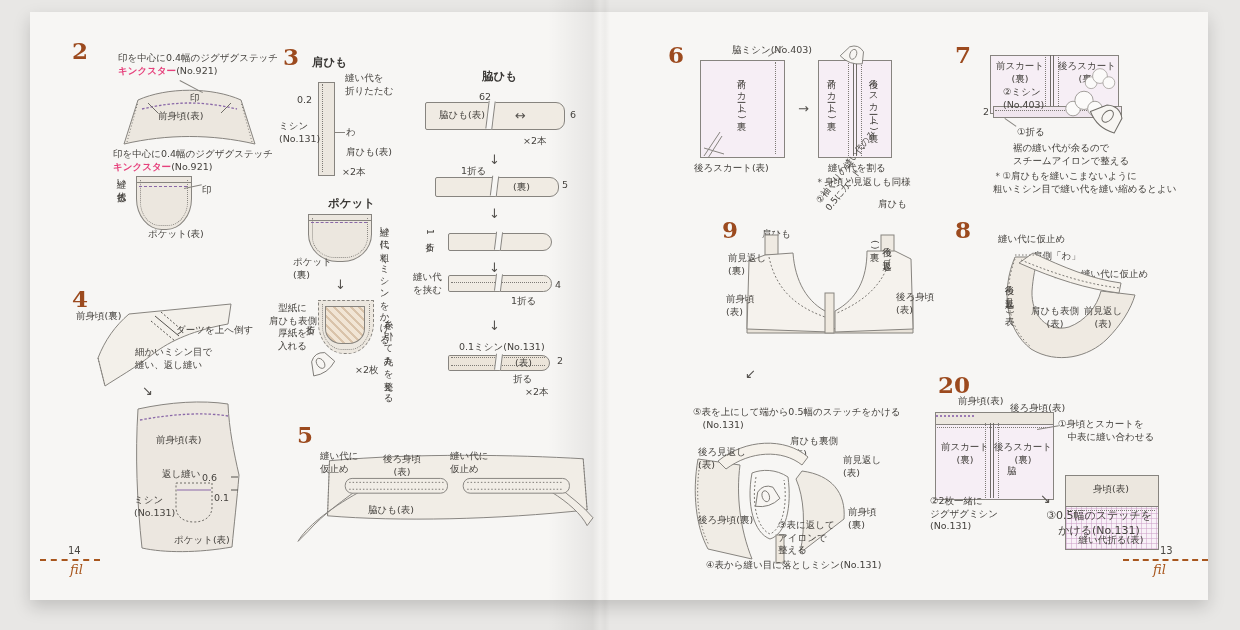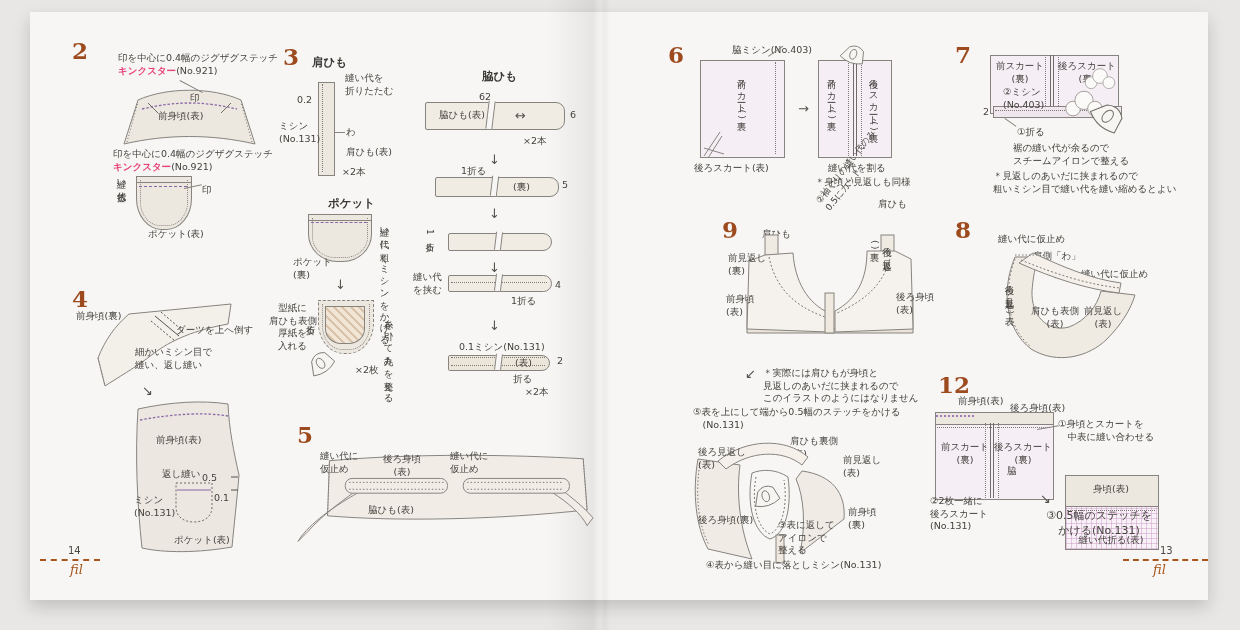--- a/index.html
+++ b/index.html
@@ -161,21 +161,21 @@
   <div class="lbl arw" style="left:80px;top:100px">↘</div>
   <svg style="left:66px;top:113px" width="112" height="162" viewBox="0 0 112 162">
     <path d="M10,14 C42,7 74,5 100,9 C101,34 106,58 111,80 C109,105 106,130 104,152 C70,158 36,158 14,153 C9,107 7,60 10,14 Z" fill="#ece7e0" stroke="#87847f"></path>
     <path d="M12,25 C45,19 75,17 100,21" stroke="#8a68a8" stroke-width="1.3" stroke-dasharray="2.5 1.8" fill="none"></path>
     <path d="M48,88 L84,88 L84,112 C84,122 76,127 66,127 C56,127 48,122 48,112 Z" fill="#ece7e0" stroke="#6f6c67" stroke-dasharray="2 2"></path>
     <path d="M49,95 L83,95" stroke="#8a68a8" stroke-width="1.2"></path>
     <path d="M103,82 L110,82 M103,95 L110,95" stroke="#55524e"></path>
   </svg>
   <div class="lbl" style="left:94px;top:152px">前身頃(表)</div>
   <div class="lbl" style="left:100px;top:186px">返し縫い</div>
-  <div class="lbl" style="left:140px;top:190px">0.5</div>
+  <div class="lbl" style="left:140px;top:190px">0.6</div>
   <div class="lbl" style="left:72px;top:212px">ミシン
 (No.131)</div>
   <div class="lbl" style="left:152px;top:210px">0.1</div>
   <div class="lbl" style="left:112px;top:252px">ポケット(表)</div>
 </div>
 
 <div class="step" style="left:290px;top:418px;width:300px;height:155px">
   <div class="lbl num" style="left:7px;top:2px">5</div>
   <svg style="left:10px;top:26px" width="295" height="120" viewBox="-20 0 300 120">
     <path d="M10,16 C100,8 200,10 268,14 L272,66 C180,76 80,78 8,72 Z" fill="#f1ede6" stroke="#87847f"></path>
@@ -253,21 +253,21 @@
         <circle cx="23" cy="13" r="10"></circle>
         <circle cx="35" cy="22" r="8"></circle>
       </g>
   </svg>
   <svg class="iron" style="left:142px;top:66px;transform:rotate(42deg)" width="40" height="30" viewBox="0 0 40 30">
     <path d="M4,22 L12,6 Q22,-2 32,6 L36,22 Q20,30 4,22 Z" fill="#f7f5f2" stroke="#6f6c67"></path>
     <ellipse cx="20" cy="14" rx="4.5" ry="7" fill="none" stroke="#6f6c67"></ellipse>
   </svg>
   <div class="lbl" style="left:68px;top:106px">裾の縫い代が余るので
 スチームアイロンで整える</div>
-  <div class="lbl" style="left:48px;top:134px">＊見返しのあいだに挟まれるので
+  <div class="lbl" style="left:48px;top:134px">＊①肩ひもを縫いこまないように
 粗いミシン目で縫い代を縫い縮めるとよい</div>
 </div>
 
 <div class="step" style="left:690px;top:195px;width:240px;height:385px">
   <div class="lbl num" style="left:32px;top:20px">9</div>
   <div class="lbl" style="left:72px;top:33px">肩ひも</div>
   <div class="lbl" style="left:124px;top:4px;transform:rotate(-52deg);transform-origin:0 0;font-size:9px">②袖ぐりの縫い代のみ
 0.5にカット</div>
   <div class="lbl" style="left:188px;top:3px">肩ひも</div>
   <svg style="left:55px;top:40px" width="170" height="100" viewBox="0 0 170 100">
@@ -282,23 +282,20 @@
   </svg>
   <div class="lbl vert" style="left:178px;top:45px;height:64px">後ろ見返し
 (裏)</div>
   <div class="lbl" style="left:38px;top:57px">前見返し
 (裏)</div>
   <div class="lbl" style="left:36px;top:98px">前身頃
 (表)</div>
   <div class="lbl" style="left:206px;top:96px">後ろ身頃
 (表)</div>
   <div class="lbl arw" style="left:55px;top:170px">↙</div>
-  <div class="lbl" style="left:73px;top:172px">＊実際には肩ひもが身頃と
-見返しのあいだに挟まれるので
-このイラストのようにはなりません</div>
   <div class="lbl" style="left:3px;top:211px">⑤表を上にして端から0.5幅のステッチをかける
 　(No.131)</div>
   <div class="lbl" style="left:100px;top:240px">肩ひも裏側
 (表)</div>
   <svg style="left:0px;top:236px" width="165" height="132" viewBox="0 0 165 132">
     <path d="M8,28 C2,62 6,96 18,118 L62,128 C50,98 46,64 50,34 Z" fill="#f0ece5" stroke="#87847f"></path>
     <path d="M112,40 C142,44 156,62 154,88 L110,122 C116,94 114,66 106,48 Z" fill="#f0ece5" stroke="#87847f"></path>
     <path d="M28,30 C55,8 95,6 118,26 L112,34 C92,18 60,20 36,38 Z" fill="#f5f1ea" stroke="#87847f"></path>
     <path d="M62,42 C56,74 64,102 80,108 C96,103 102,76 98,46 C86,38 72,38 62,42 Z" fill="#f7f6f4" stroke="#87847f"></path>
     <path d="M66,46 C61,74 68,98 80,103 C92,98 98,74 94,49" stroke="#7d7a75" stroke-dasharray="2 2" fill="none"></path>
@@ -336,38 +333,38 @@
     <path d="M30,10 L54,10" stroke="#7d7a75" stroke-dasharray="1.5 2"></path>
   </svg>
   <div class="lbl vert" style="left:58px;top:68px;height:92px">後ろ見返し(表)</div>
   <div class="lbl c" style="left:110px;top:95px">肩ひも表側
 (表)</div>
   <div class="lbl c" style="left:158px;top:95px">前見返し
 (表)</div>
 </div>
 
 <div class="step" style="left:925px;top:365px;width:270px;height:200px">
-  <div class="lbl num" style="left:13px;top:5px">12</div>
+  <div class="lbl num" style="left:13px;top:5px">20</div>
   <div class="lbl" style="left:33px;top:30px">前身頃(表)</div>
   <div class="lbl" style="left:85px;top:37px">後ろ身頃(表)</div>
   <div class="fabp" style="left:10px;top:47px;width:117px;height:86px"></div>
   <div class="fab" style="left:10px;top:47px;width:117px;height:11px;background:#ece7df"></div>
   <div class="zig" style="left:11px;top:50px;width:40px"></div>
   <div class="dot" style="left:12px;top:62px;width:113px"></div>
   <div class="seam" style="left:60px;top:58px;height:75px"></div>
   <div class="lbl c" style="left:40px;top:76px">前スカート
 (裏)</div>
   <div class="lbl c" style="left:98px;top:76px">後ろスカート
 (裏)</div>
   <div class="lbl" style="left:82px;top:100px">脇</div>
   <div class="lbl" style="left:133px;top:53px">①身頃とスカートを
 　中表に縫い合わせる</div>
   <div class="sline" style="left:112px;top:64px;width:22px;transform:rotate(-10deg)"></div>
   <div class="lbl" style="left:5px;top:130px">②2枚一緒に
-後ろスカート
+ジグザグミシン
 (No.131)</div>
   <div class="lbl arw" style="left:115px;top:125px">↘</div>
   <div class="fab" style="left:140px;top:110px;width:92px;height:32px;background:#ece7df"></div>
   <div class="fabp check" style="left:140px;top:141px;width:92px;height:42px"></div>
   <div class="dot" style="left:142px;top:145px;width:88px"></div>
   <div class="lbl c" style="left:186px;top:118px">身頃(表)</div>
   <div class="lbl c" style="left:174px;top:144px;font-size:11px">③0.5幅のステッチを
 かける(No.131)</div>
   <div class="lbl c" style="left:186px;top:169px">縫い代折る(表)</div>
 </div>

